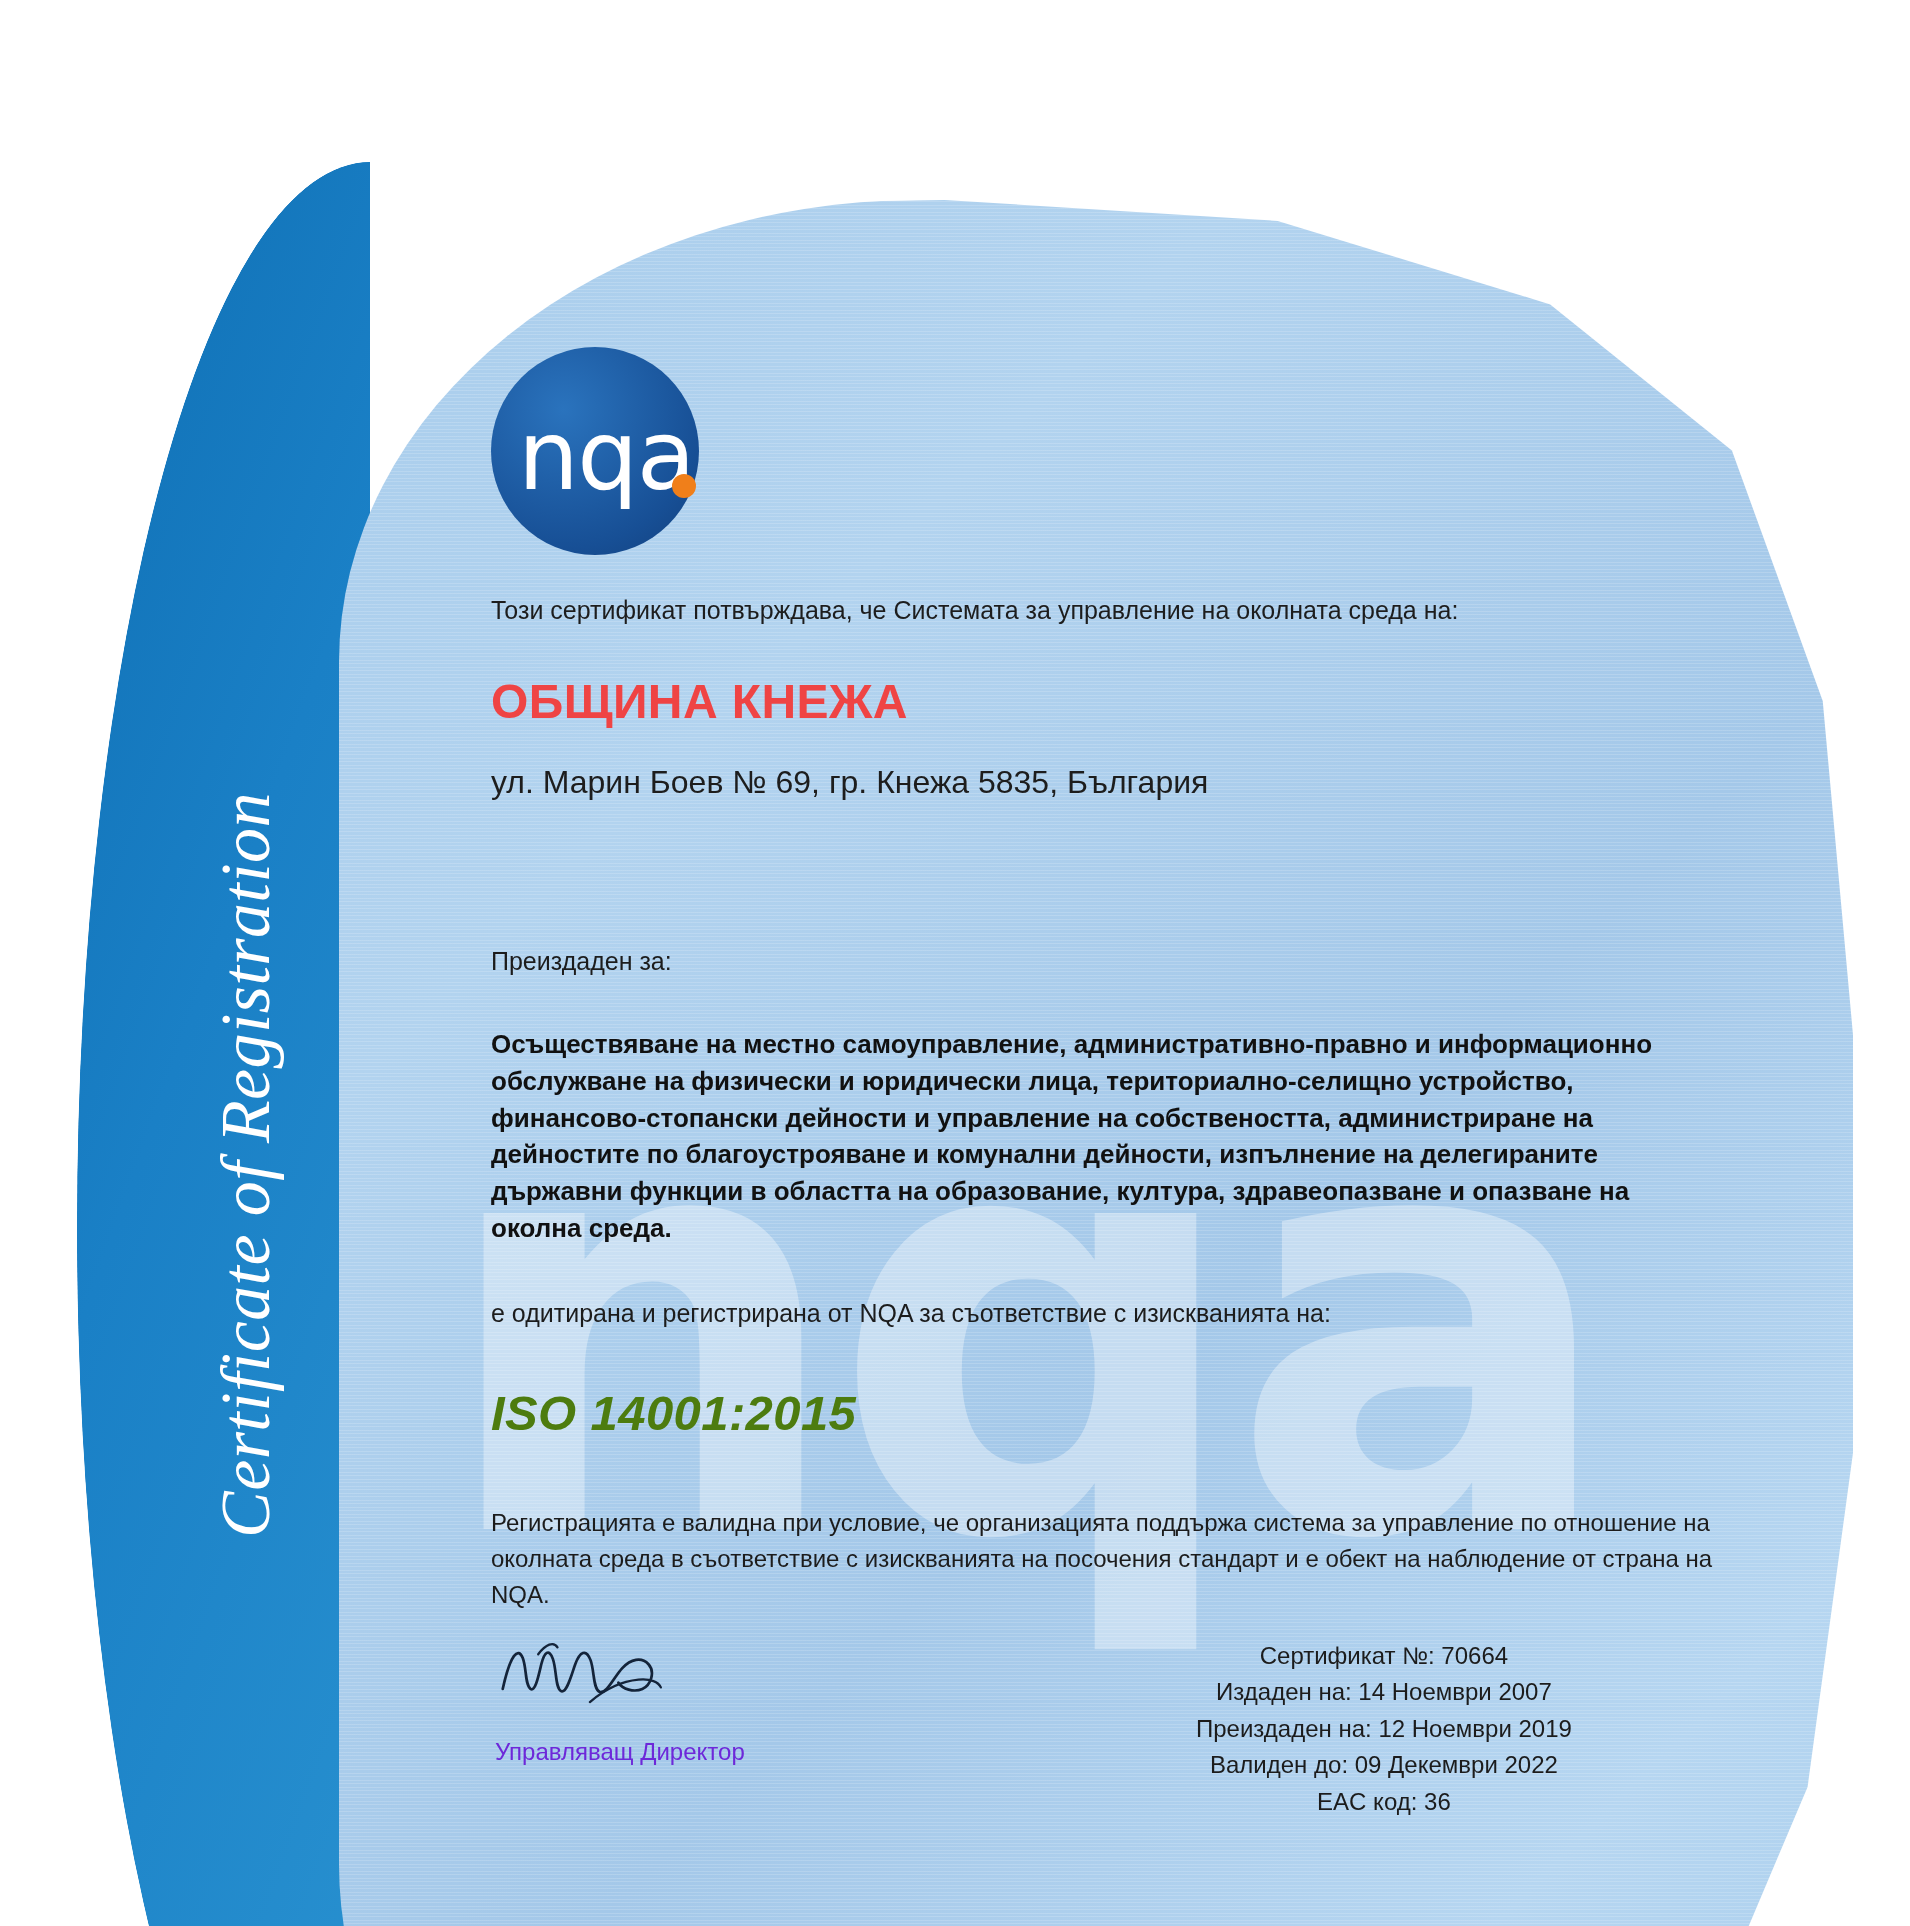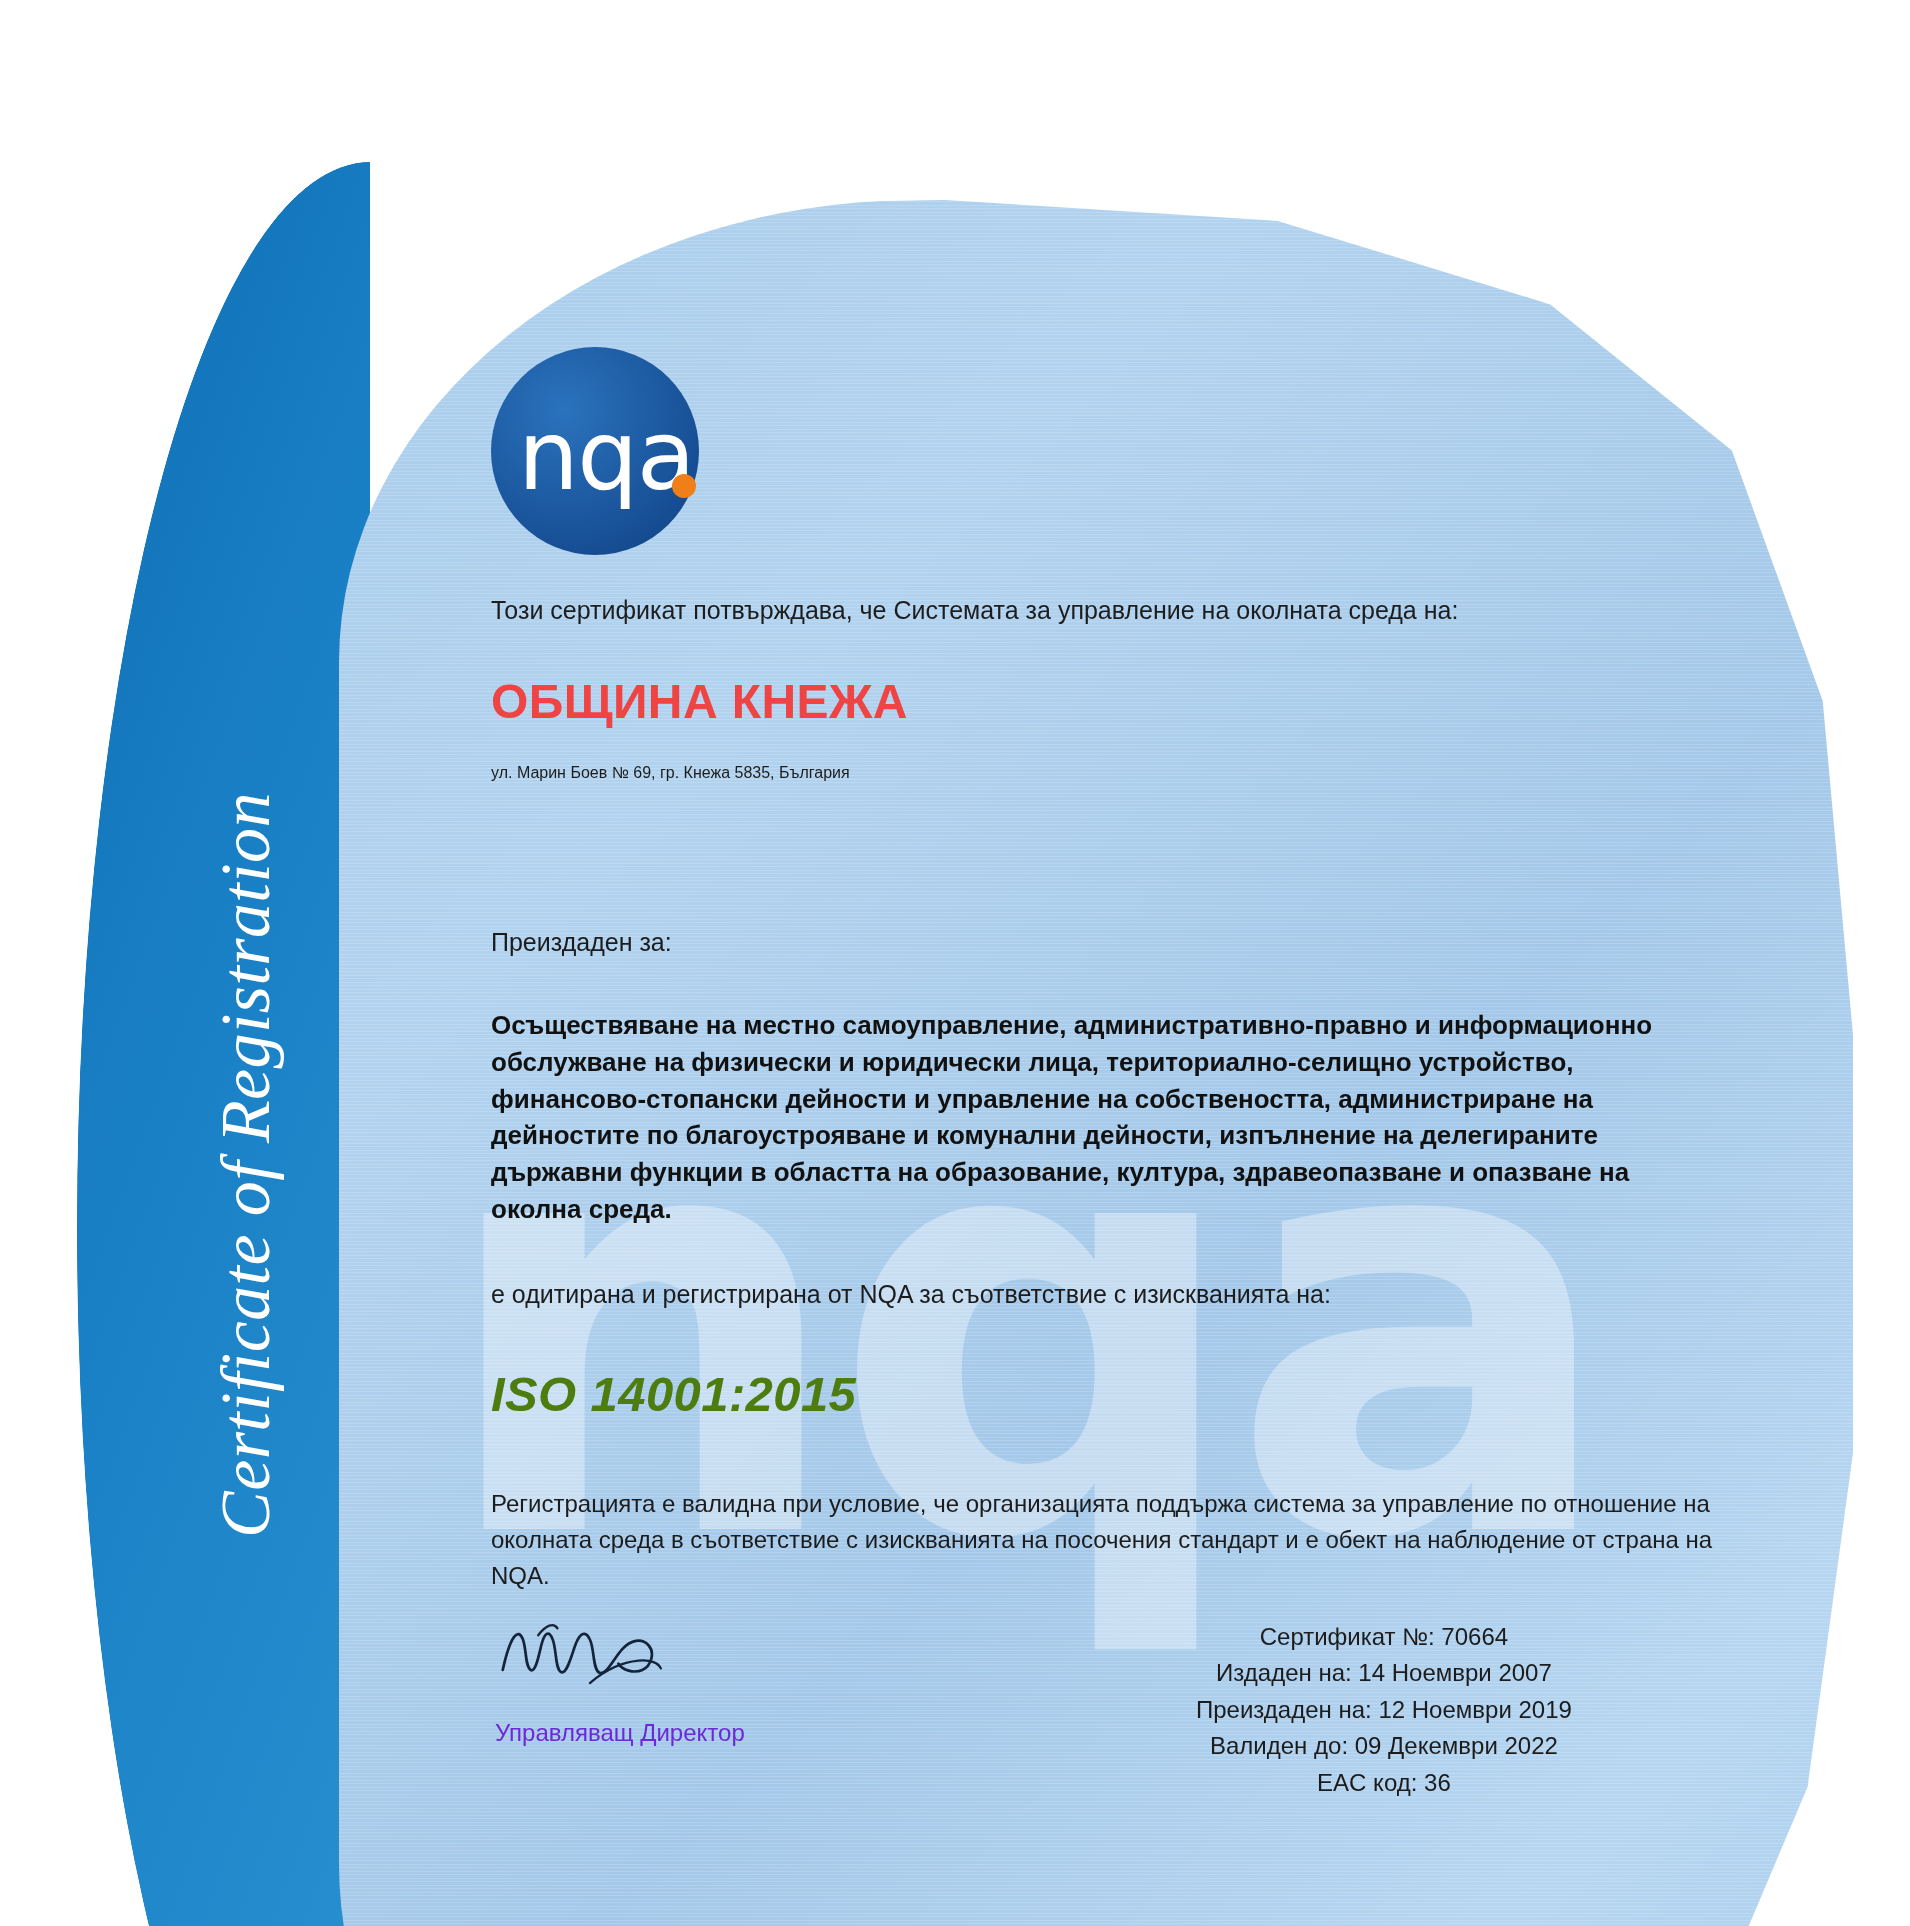--- a/index.html
+++ b/index.html
@@ -138,21 +138,21 @@
     color: #1d1d1d;
   }
   .org-name {
     font-size: 48px;
     font-weight: 700;
     letter-spacing: 0.4px;
     margin: 0 0 35px 0;
     color: #ef4444;
   }
   .org-addr {
-    font-size: 16px;
+    font-size: 32px;
     margin: 0 0 146px 0;
     color: #1d1d1d;
   }
   .applies-label {
     font-size: 25px;
     margin: 0 0 50px 0;
   }
   .scope {
     font-size: 26px;
     font-weight: 700;

